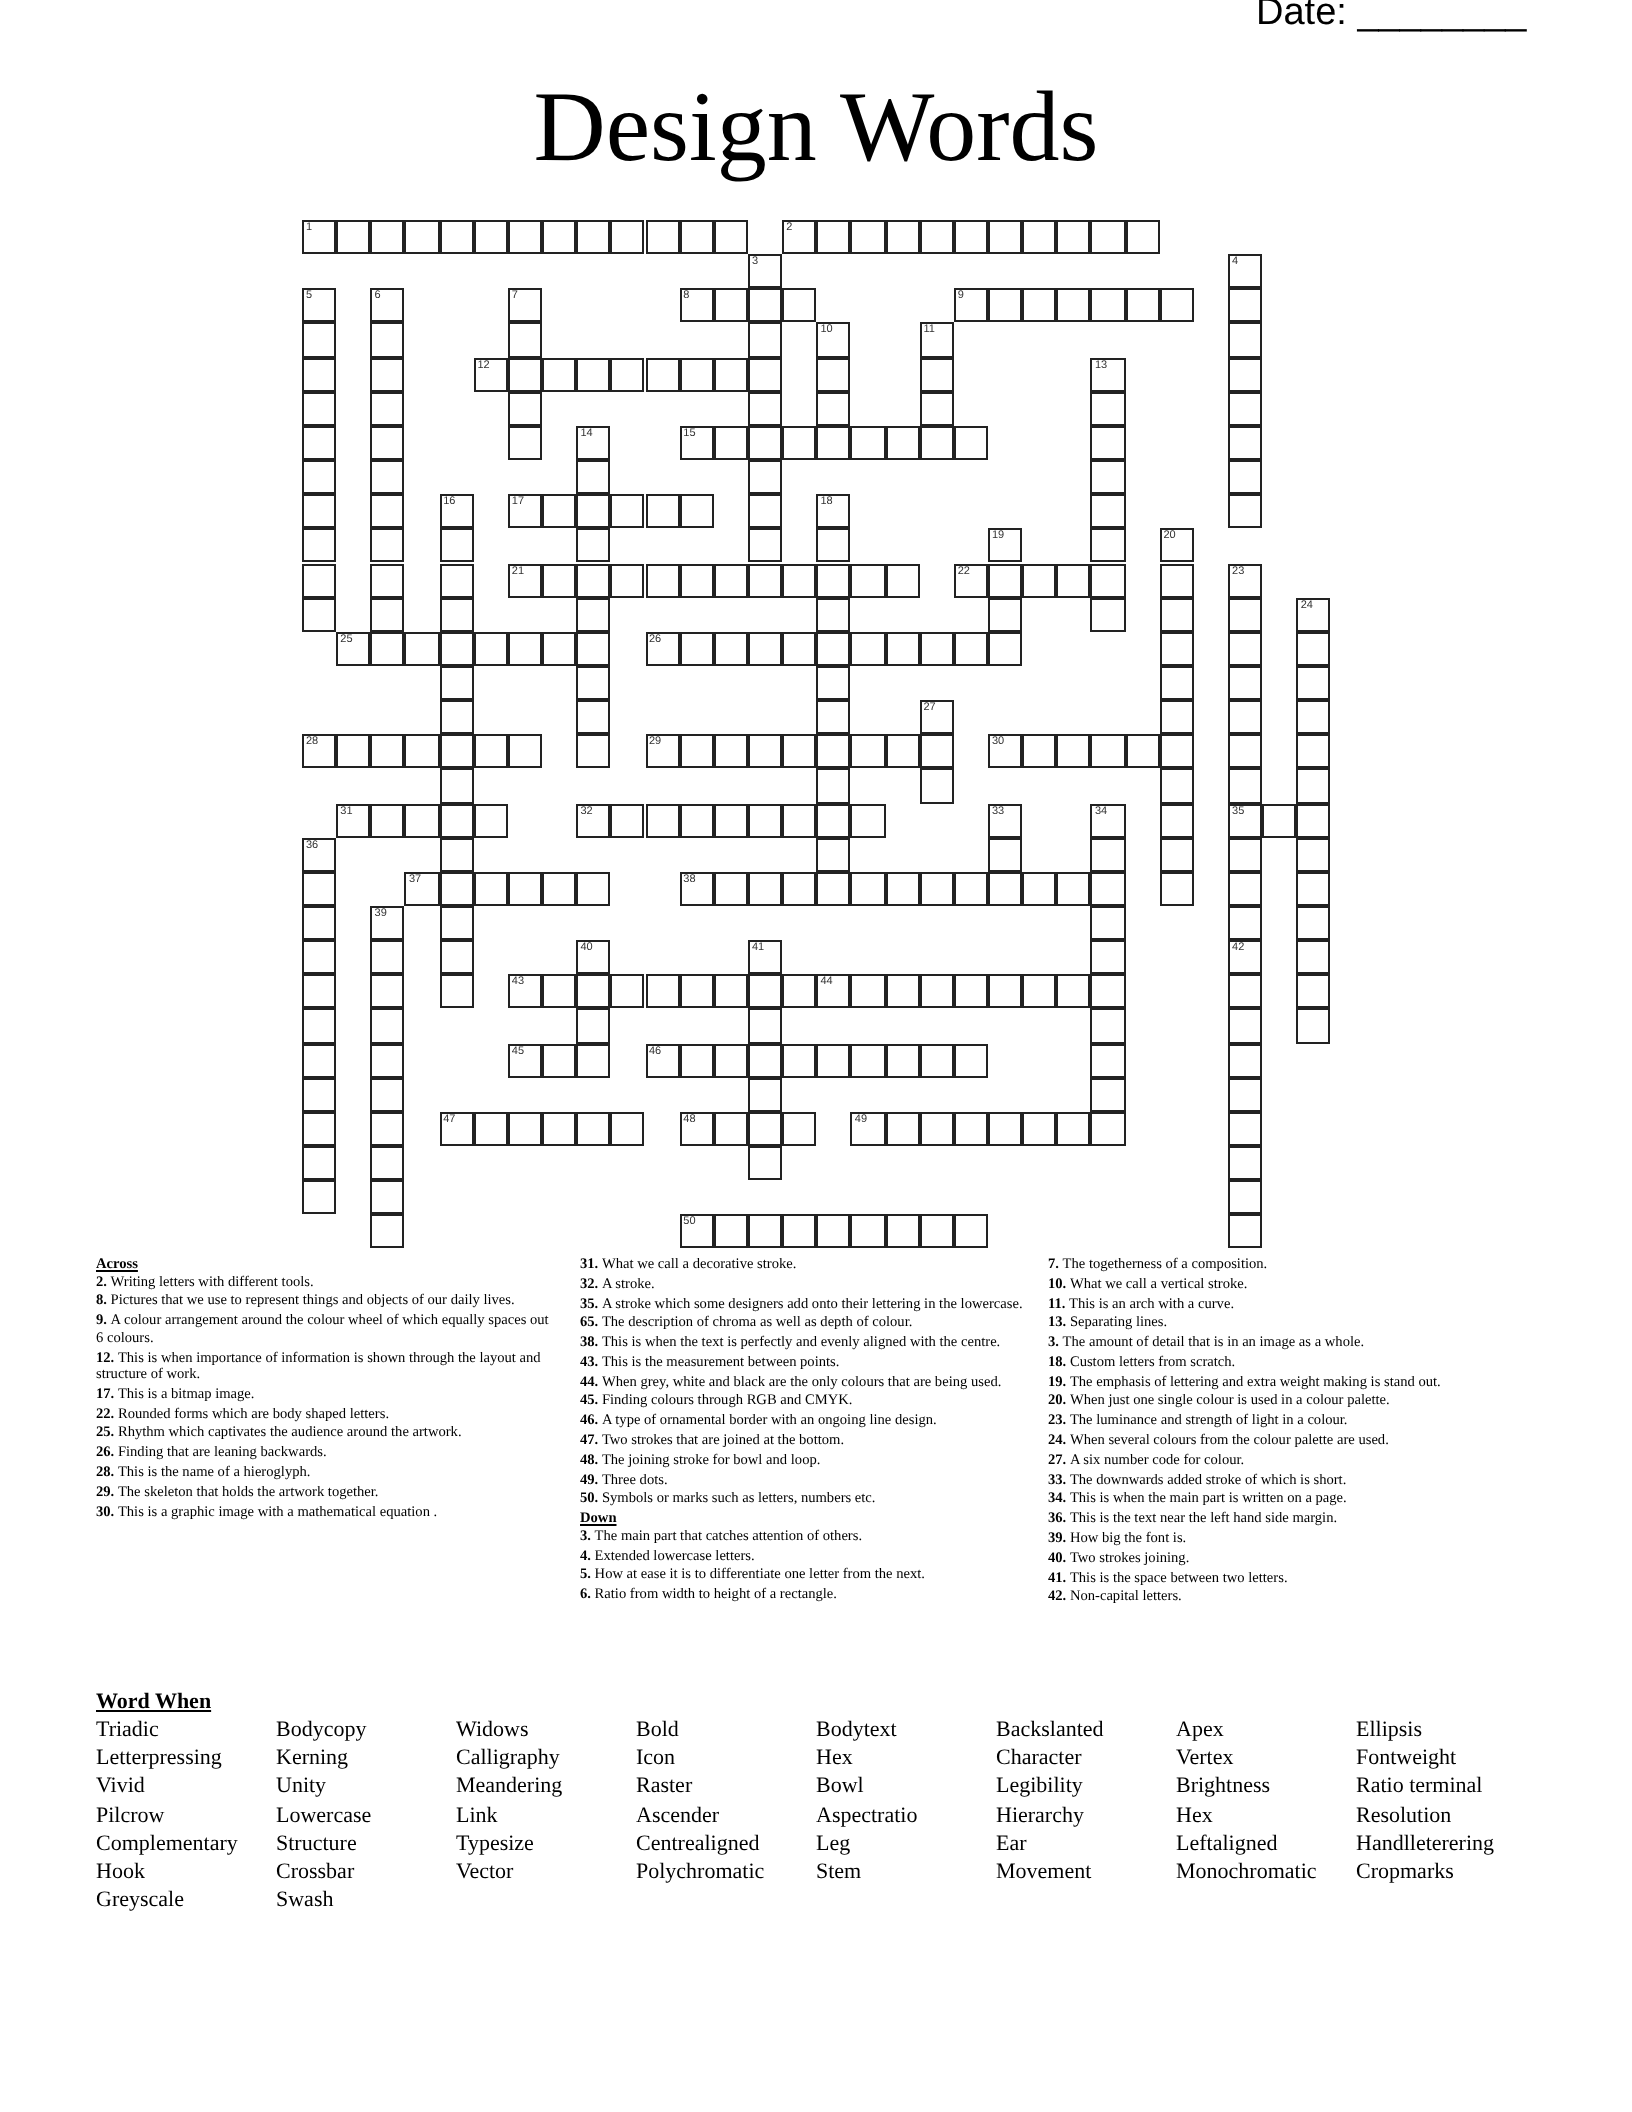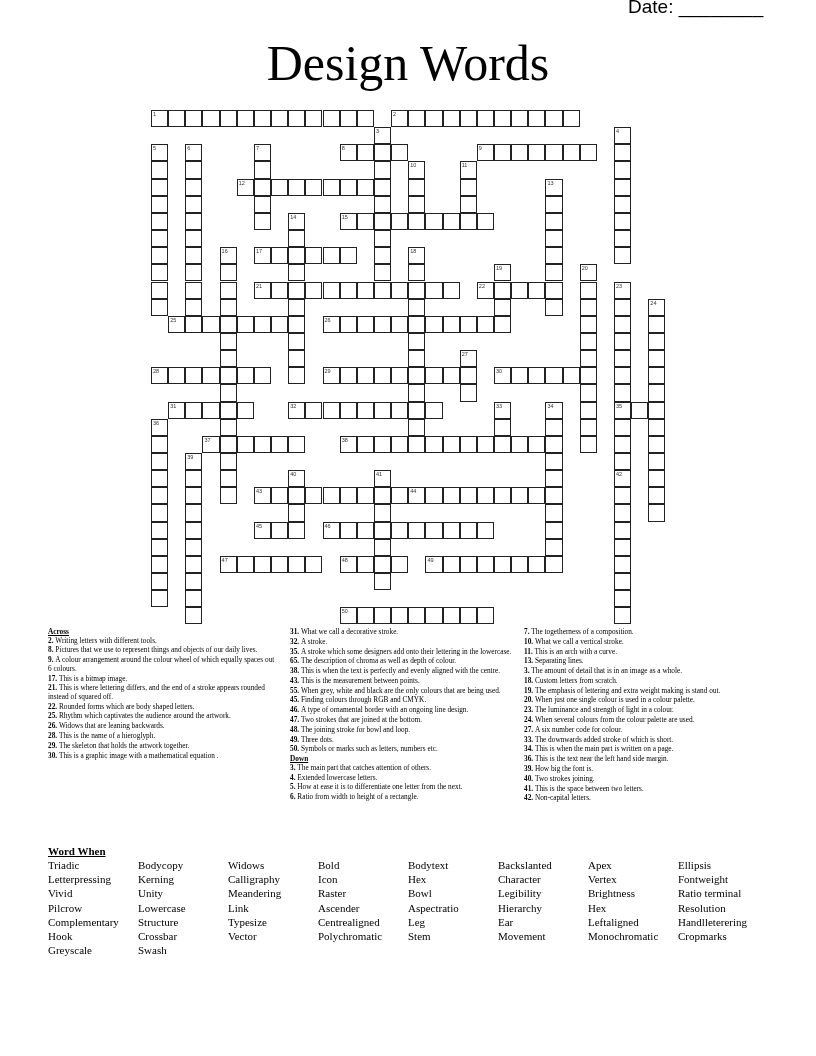--- a/index.html
+++ b/index.html
@@ -499,40 +499,40 @@
     <div class="cell" style="left: 373.95px; top: 538.75px;"></div>
     <div class="cell" style="left: 373.95px; top: 573.05px;"></div>
   </div>
 
 <div class="clues col1">
   <div class="hd">Across</div>
   <div id="col1-list">
       <div class="c"><b>2. </b><span>Writing letters with different tools.</span></div>
       <div class="c"><b>8. </b><span>Pictures that we use to represent things and objects of our daily lives.</span></div>
       <div class="c"><b>9. </b><span>A colour arrangement around the colour wheel of which equally spaces out 6 colours.</span></div>
+      <div class="c"><b>12. </b><span>This is when importance of information is shown through the layout and structure of work.</span></div>
       <div class="c"><b>17. </b><span>This is a bitmap image.</span></div>
-      <div class="c"><b>21. </b><span>This is where lettering differs, and the end of a stroke appears rounded instead of squared off.</span></div>
       <div class="c"><b>22. </b><span>Rounded forms which are body shaped letters.</span></div>
       <div class="c"><b>25. </b><span>Rhythm which captivates the audience around the artwork.</span></div>
-      <div class="c"><b>26. </b><span>Widows that are leaning backwards.</span></div>
+      <div class="c"><b>26. </b><span>Finding that are leaning backwards.</span></div>
       <div class="c"><b>28. </b><span>This is the name of a hieroglyph.</span></div>
       <div class="c"><b>29. </b><span>The skeleton that holds the artwork together.</span></div>
       <div class="c"><b>30. </b><span>This is a graphic image with a mathematical equation .</span></div>
     </div>
 </div>
 
 <div class="clues col2">
   <div id="col2a-list">
       <div class="c"><b>31. </b><span>What we call a decorative stroke.</span></div>
       <div class="c"><b>32. </b><span>A stroke.</span></div>
       <div class="c"><b>35. </b><span>A stroke which some designers add onto their lettering in the lowercase.</span></div>
       <div class="c"><b>65. </b><span>The description of chroma as well as depth of colour.</span></div>
       <div class="c"><b>38. </b><span>This is when the text is perfectly and evenly aligned with the centre.</span></div>
       <div class="c"><b>43. </b><span>This is the measurement between points.</span></div>
-      <div class="c"><b>55. </b><span>When grey, white and black are the only colours that are being used.</span></div>
+      <div class="c"><b>44. </b><span>When grey, white and black are the only colours that are being used.</span></div>
       <div class="c"><b>45. </b><span>Finding colours through RGB and CMYK.</span></div>
       <div class="c"><b>46. </b><span>A type of ornamental border with an ongoing line design.</span></div>
       <div class="c"><b>47. </b><span>Two strokes that are joined at the bottom.</span></div>
       <div class="c"><b>48. </b><span>The joining stroke for bowl and loop.</span></div>
       <div class="c"><b>49. </b><span>Three dots.</span></div>
       <div class="c"><b>50. </b><span>Symbols or marks such as letters, numbers etc.</span></div>
     </div>
   <div class="hd">Down</div>
   <div id="col2d-list">
       <div class="c"><b>3. </b><span>The main part that catches attention of others.</span></div>

